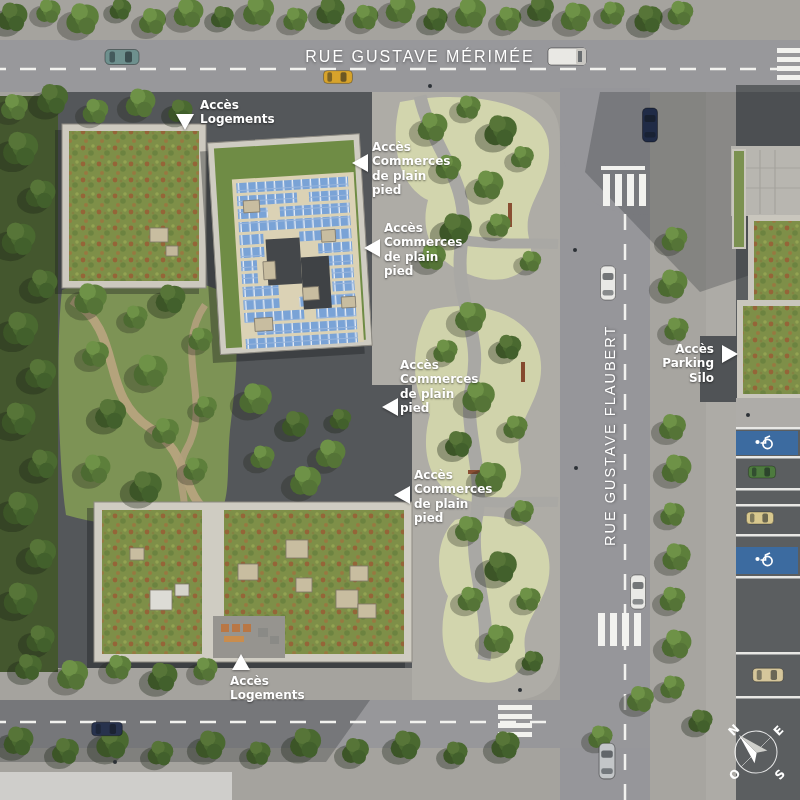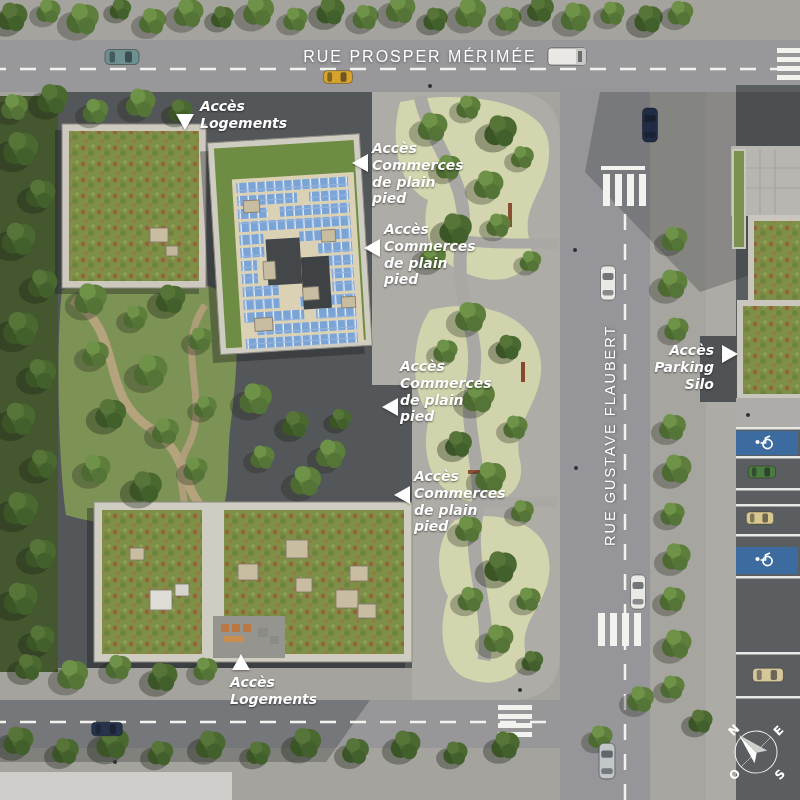--- a/index.html
+++ b/index.html
@@ -7,22 +7,22 @@
          background:#a5a39e;font-family:"DejaVu Sans",sans-serif;}
   .stage svg{position:absolute;left:0;top:0;}
   .overlay{position:absolute;left:0;top:0;width:800px;height:800px;pointer-events:none;}
   .street{position:absolute;color:#fff;font-family:"Liberation Sans",sans-serif;
           font-weight:500;letter-spacing:2px;text-align:center;
           text-shadow:0 1px 3px rgba(0,0,0,.45);white-space:nowrap;}
   .street-top{left:270px;top:48px;width:300px;font-size:16px;}
   .street-bottom{left:240px;top:701px;width:240px;font-size:15px;letter-spacing:1.5px;}
   .street-right{left:500px;top:428px;width:220px;font-size:14.5px;
           transform:rotate(-90deg);transform-origin:center;}
-  .lbl{position:absolute;color:#fff;font-style:italic;font-weight:600;
-       font-size:14px;line-height:1.2;text-shadow:0 1px 2px rgba(0,0,0,.55);}
+  .lbl{position:absolute;color:#fff;font-weight:600;
+       font-size:12px;line-height:1.2;text-shadow:0 1px 2px rgba(0,0,0,.55);}
   .lbl span{display:block;}
   .arr{position:absolute;width:0;height:0;filter:drop-shadow(0 1px 1px rgba(0,0,0,.4));}
   .arr-down{border-left:9px solid transparent;border-right:9px solid transparent;
             border-top:16px solid #fff;}
   .arr-up{border-left:9px solid transparent;border-right:9px solid transparent;
           border-bottom:16px solid #fff;}
   .arr-left{border-top:9px solid transparent;border-bottom:9px solid transparent;
             border-right:16px solid #fff;}
   .arr-right{border-top:9px solid transparent;border-bottom:9px solid transparent;
              border-left:16px solid #fff;}
@@ -390,21 +390,21 @@
     <g fill="#fff" font-size="12" font-weight="bold" text-anchor="middle" font-family="DejaVu Sans, sans-serif">
       <text x="0" y="-27">N</text>
       <text x="31" y="5">E</text>
       <text x="1" y="37">S</text>
       <text x="-31" y="5">O</text>
     </g>
   </g>
 </svg>
 
 <div class="overlay">
-  <div class="street street-top">RUE PROSPER MÉRIMÉE</div>
+  <div class="street street-top">RUE GUSTAVE MÉRIMÉE</div>
   <div class="street street-right">RUE GUSTAVE FLAUBERT</div>
 
   <div class="lbl" style="left:200px;top:98px;">
     <span class="arr arr-down" style="left:-24px;top:16px;"></span>
     <span>Accès</span>
     <span>Logements</span>
   </div>
 
   <div class="lbl" style="left:372px;top:140px;">
     <span class="arr arr-left" style="left:-20px;top:14px;"></span>

